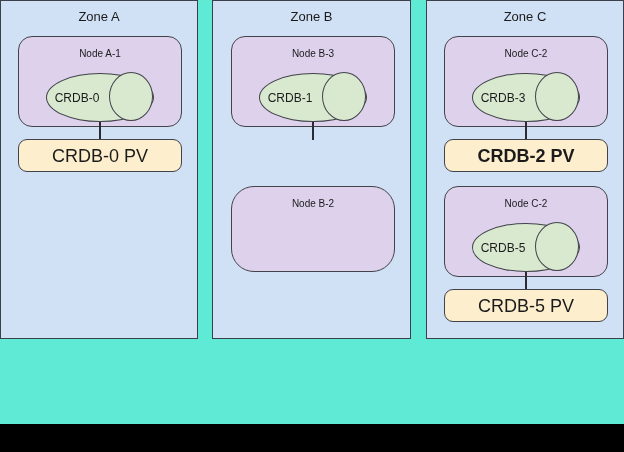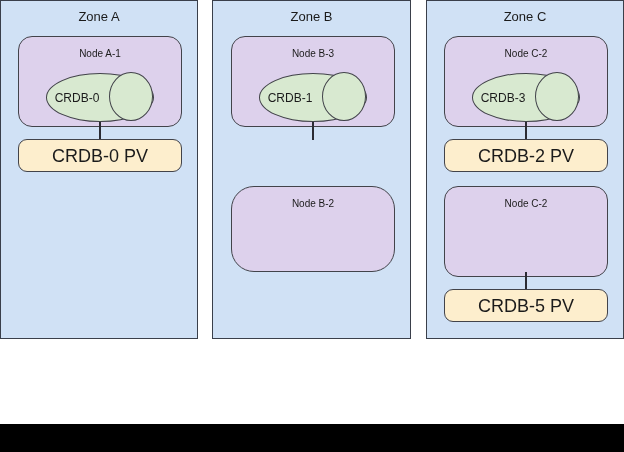--- a/index.html
+++ b/index.html
@@ -14,21 +14,21 @@
     overflow: hidden;
     font-family: "Liberation Sans", sans-serif;
   }
 
   #diagram {
     position: absolute;
     left: 0;
     top: 0;
     width: 624px;
     height: 424px;
-    background: #ffffff;
+    background: #5eead4;
   }
 
   .zone {
     position: absolute;
     background: #d0e1f5;
     border: 1px solid #3a3f4a;
     box-sizing: border-box;
   }
   .zone-title {
     position: absolute;
@@ -181,28 +181,33 @@
   </div>
 
   <div class="cylinder" style="left:472px; top:73px; width:108px; height:49px;">
     <div class="cyl-body"></div>
     <div class="cyl-cap"></div>
     <div class="cyl-label">CRDB-3</div>
   </div>
 
   <div class="connector" style="left:525px; top:122px; height:18px;"></div>
 
-  <div class="pv" style="left:444px; top:139px; width:164px; height:33px;">
+  <div class="pv" style="left:444px; top:139px; width:164px; height:33px;font-weight:bold;">
     <div class="pv-label">CRDB-2 PV</div>
   </div>
 
   <div class="node" style="left:444px; top:186px; width:164px; height:91px;">
     <div class="node-title">Node C-2</div>
   </div>
 
+  <div class="cylinder" style="left:472px; top:223px; width:108px; height:49px;">
+    <div class="cyl-body"></div>
+    <div class="cyl-cap"></div>
+    <div class="cyl-label">CRDB-5</div>
+  </div>
 
   <div class="connector" style="left:525px; top:272px; height:18px;"></div>
 
   <div class="pv" style="left:444px; top:289px; width:164px; height:33px;">
     <div class="pv-label">CRDB-5 PV</div>
   </div>
 
 </div>
 
 </body></html>

